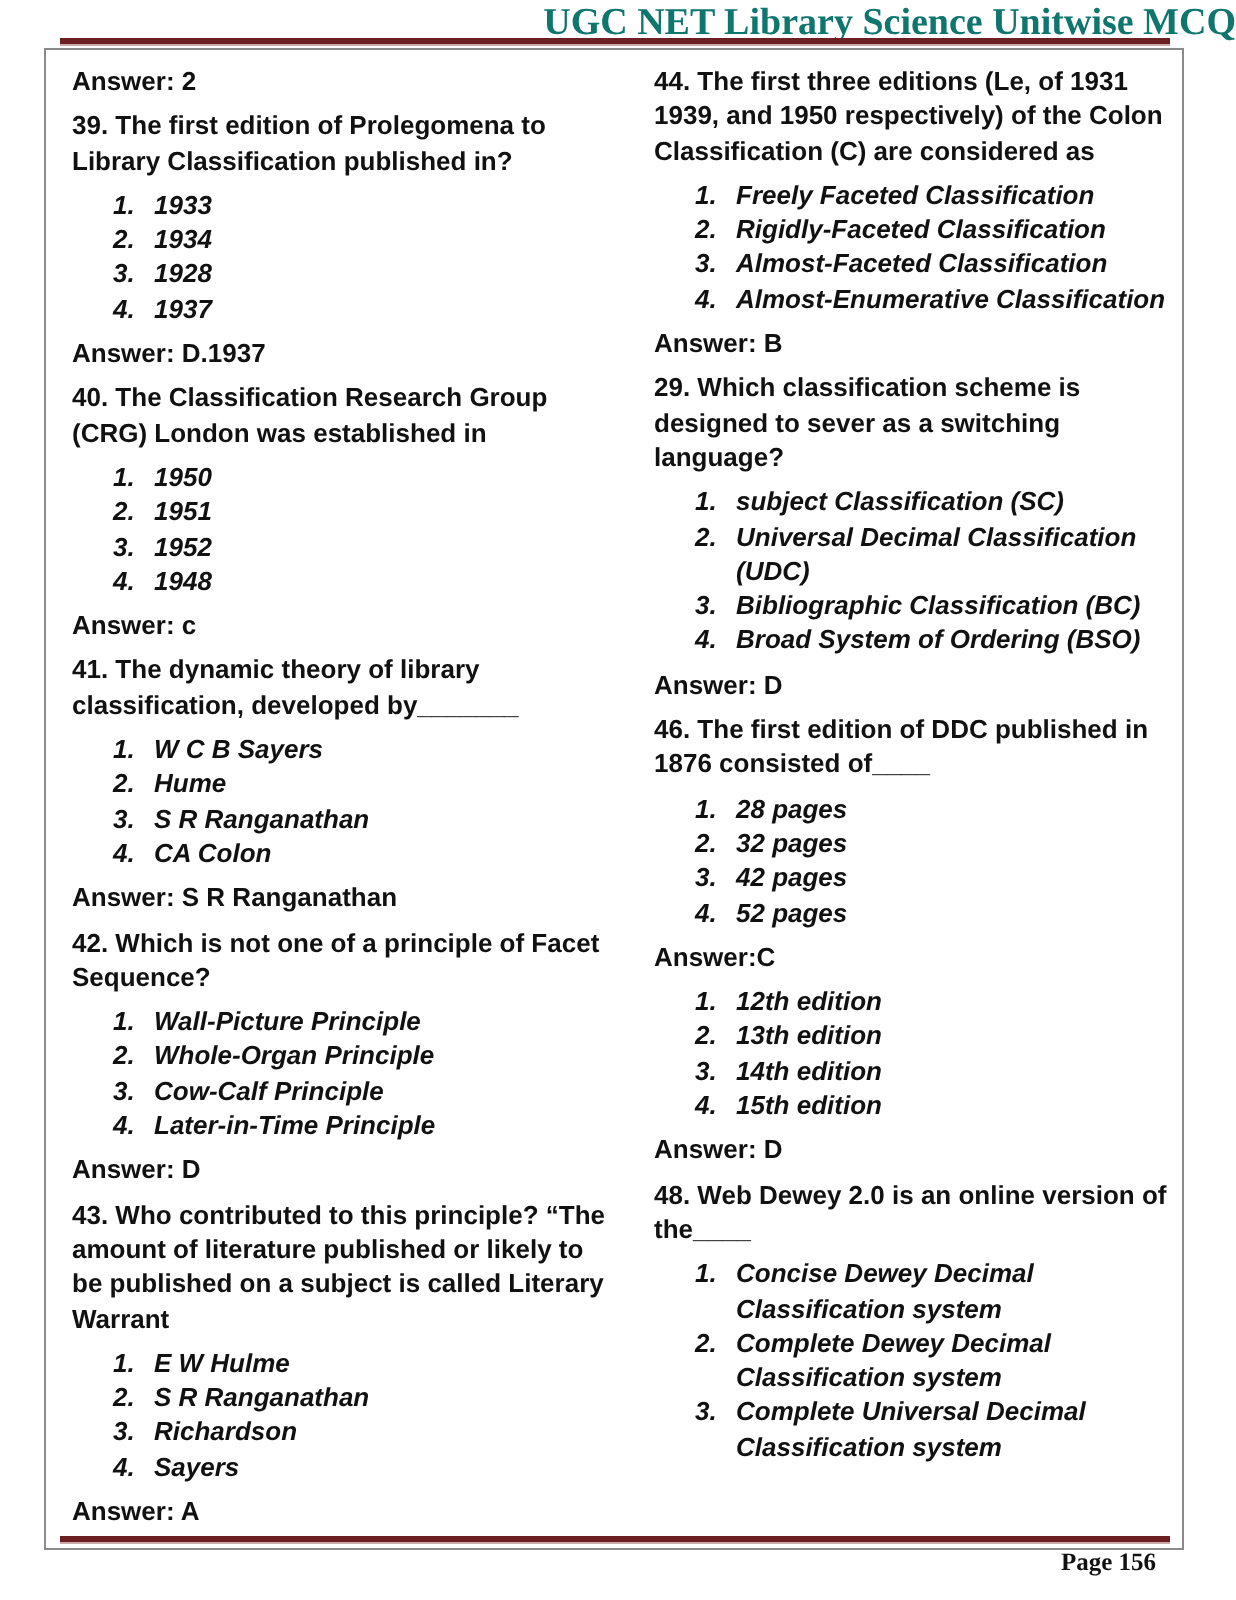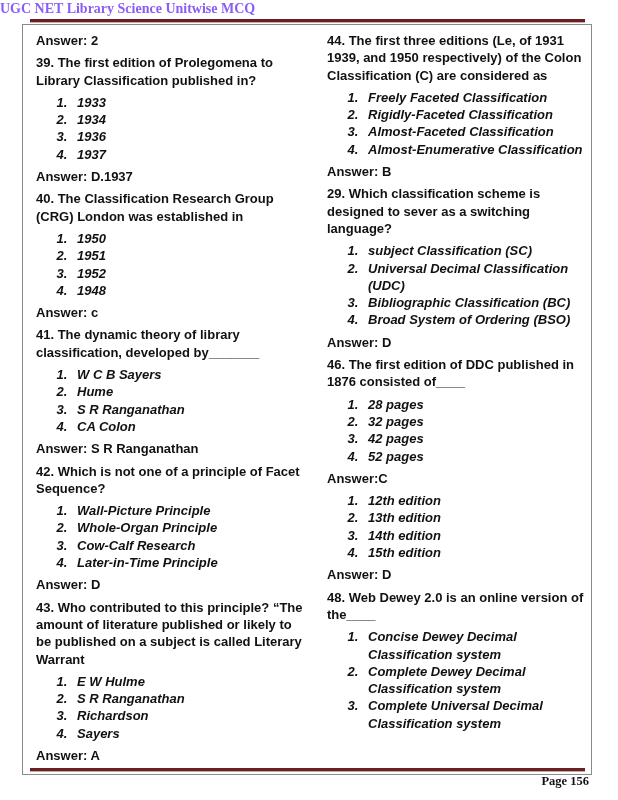--- a/index.html
+++ b/index.html
@@ -1,59 +1,59 @@
 <!DOCTYPE html>
 <html><head>
 <meta charset="utf-8">
 <style>
   html, body { margin: 0; padding: 0; background: #ffffff; }
   body { width: 618px; height: 800px; position: relative; overflow: hidden;
          font-family: "Liberation Sans", sans-serif; color: #111; }
   .header-title {
-    position: absolute; left: 0; width: 618px; top: 1px; text-align: left;
-    font-family: "Liberation Serif", serif; font-weight: bold; font-size: 14px; color: #8b5cf6;
+    position: absolute; left: 0; width: 618px; top: 1px; text-align: right;
+    font-family: "Liberation Serif", serif; font-weight: bold; font-size: 19px; color: #0f766e;
   }
   .rule {
     position: absolute; left: 30px; width: 555px; height: 3px;
     background: #6b1f22; box-shadow: 0 1px 0 #c9a9a9;
   }
   .rule.top { top: 19px; }
   .rule.bottom { top: 768px; }
   .frame {
     position: absolute; left: 22px; top: 24px; width: 570px; height: 751px;
     border: 1px solid #8a8a8a; box-sizing: border-box;
   }
   .col { position: absolute; top: 32px; font-weight: bold; font-size: 13px; line-height: 17.3px; }
   .col.left { left: 36px; width: 272px; }
   .col.right { left: 327px; width: 262px; }
   .ans { margin: 0 0 5px 0; }
   .q { margin: 0 0 5px 0; }
   ol { margin: 0 0 5px 0; padding-left: 35px; font-style: italic; }
   ol li { padding-left: 6px; }
   .page-num {
-    position: absolute; right: 29px; top: 774px;
+    position: absolute; right: 40px; top: 774px;
     font-family: "Liberation Serif", serif; font-weight: bold; font-size: 12.5px;
   }
 </style>
 </head>
 <body>
 
 <div class="header-title">UGC NET Library Science Unitwise MCQ</div>
 <div class="rule top"></div>
 <div class="frame"></div>
 
 <div class="col left">
   <div class="ans">Answer: 2</div>
 
   <div>
     <div class="q">39.  The first edition of Prolegomena to Library Classification published in?</div>
     <ol>
       <li>1933</li>
       <li>1934</li>
-      <li>1936</li>
+      <li>1928</li>
       <li>1937</li>
     </ol>
     <div class="ans">Answer: D.1937</div>
   </div>
 
   <div>
     <div class="q">40.  The Classification Research Group (CRG) London was established in</div>
     <ol>
       <li>1950</li>
       <li>1951</li>
@@ -72,21 +72,21 @@
       <li>CA Colon</li>
     </ol>
     <div class="ans">Answer: S R Ranganathan</div>
   </div>
 
   <div>
     <div class="q">42.  Which is not one of a principle of Facet Sequence?</div>
     <ol>
       <li>Wall-Picture Principle</li>
       <li>Whole-Organ Principle</li>
-      <li>Cow-Calf Research</li>
+      <li>Cow-Calf Principle</li>
       <li>Later-in-Time Principle</li>
     </ol>
     <div class="ans">Answer: D</div>
   </div>
 
   <div>
     <div class="q">43.  Who contributed to this principle? “The amount of literature published or likely to be published on a subject is called Literary Warrant</div>
     <ol>
       <li>E W Hulme</li>
       <li>S R Ranganathan</li>

